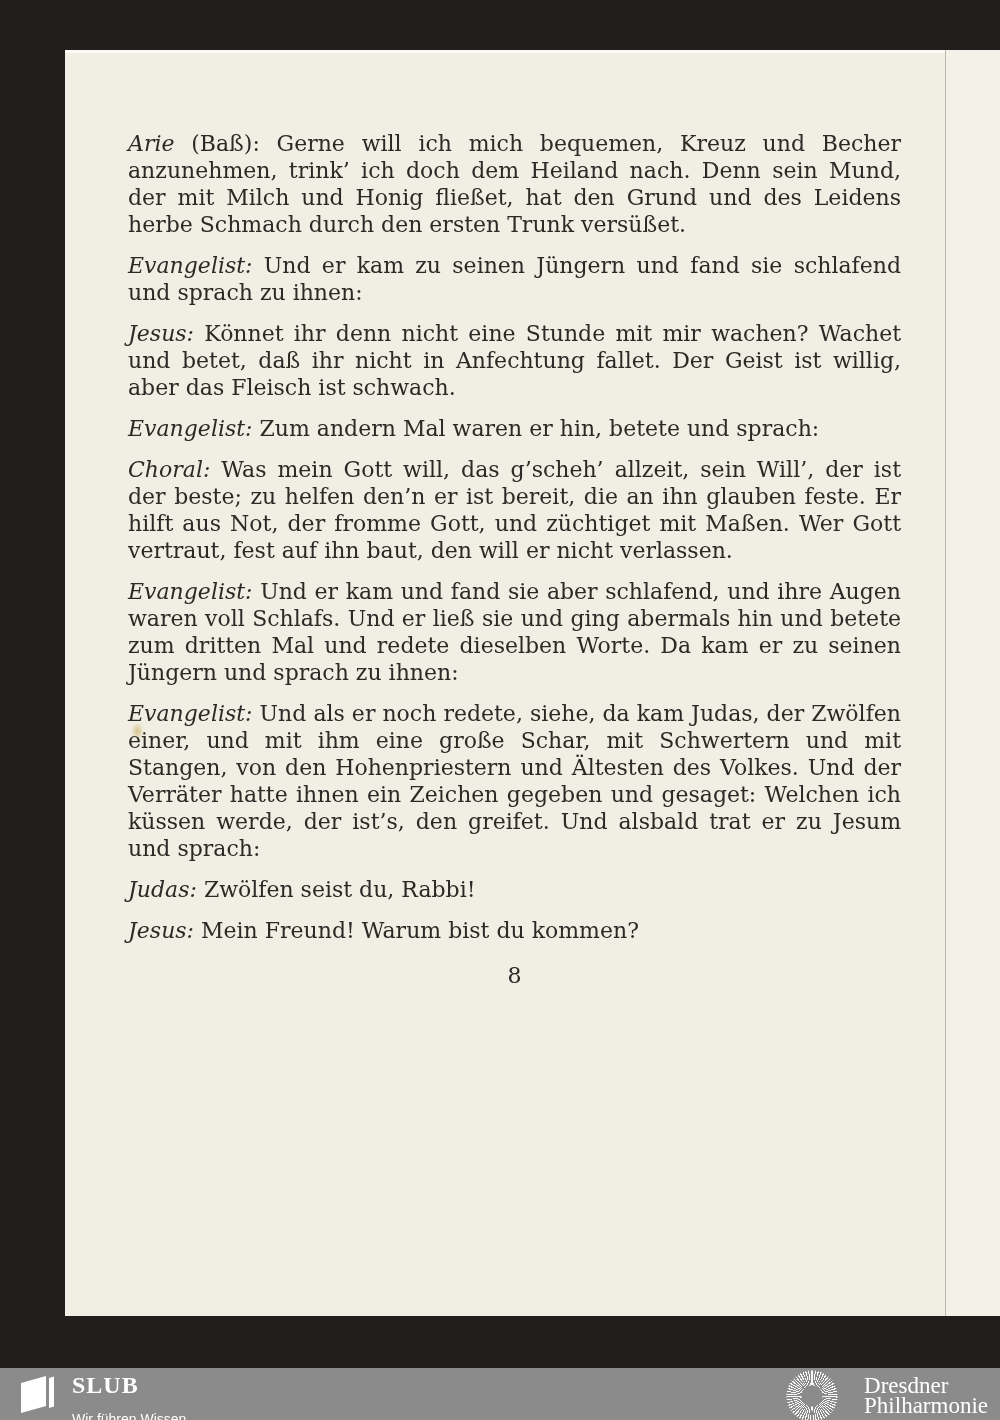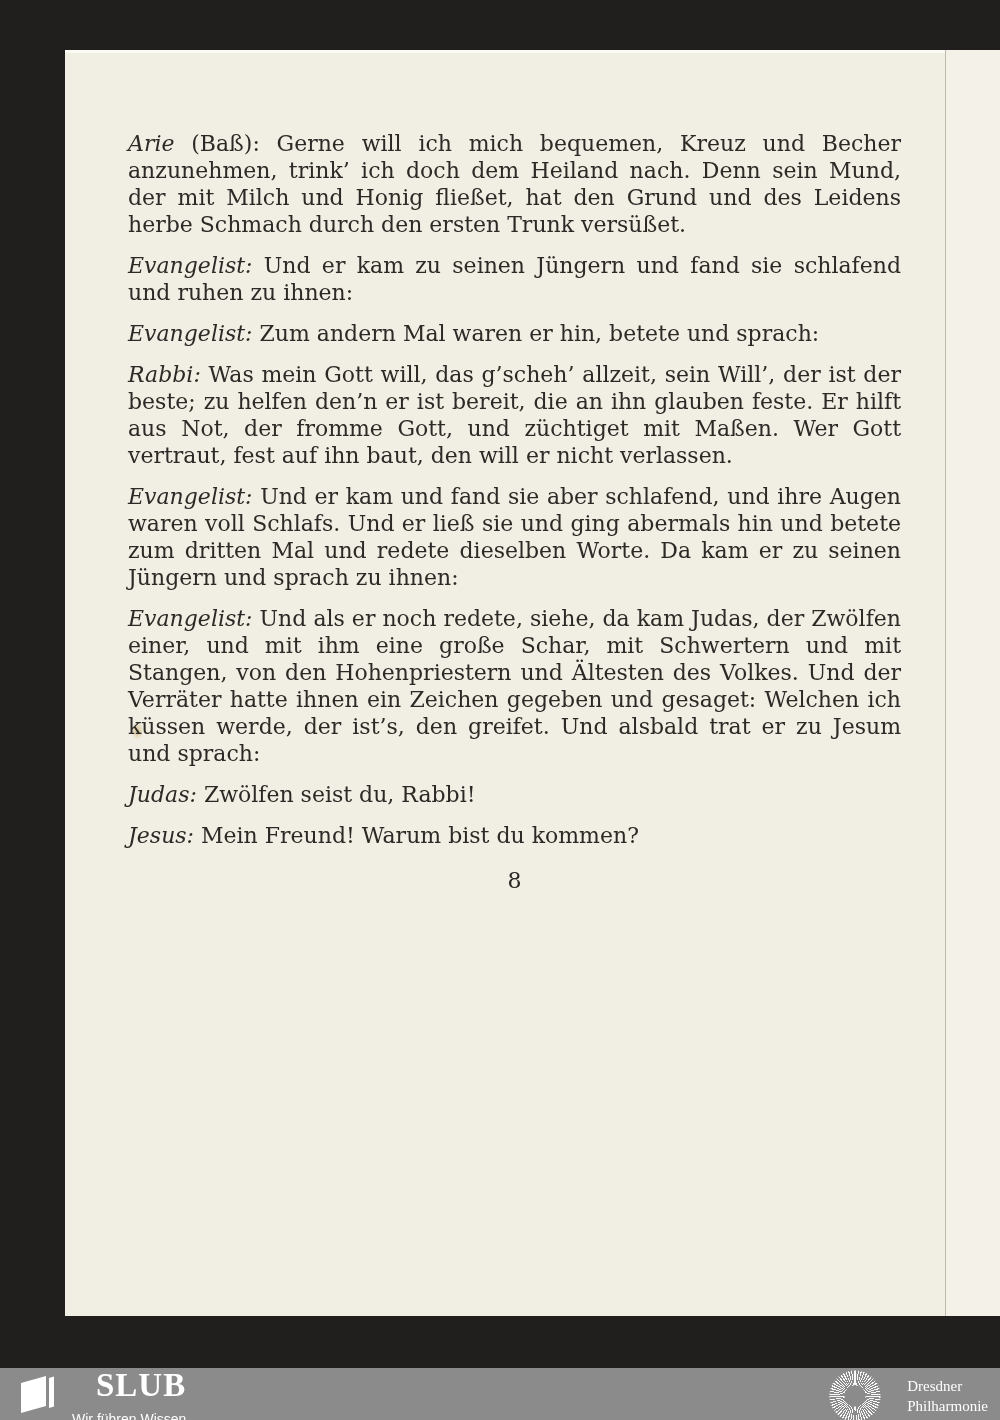--- a/index.html
+++ b/index.html
@@ -86,24 +86,23 @@
     left: 18px; top: 3px;
     display: flex;
     align-items: flex-start;
     gap: 14px;
   }
   .book-icon { display: block; margin-top: 2px; }
   .slub-text { display: flex; flex-direction: column; }
   .slub-name {
     font-family: "Liberation Serif", serif;
     font-weight: bold;
-    font-size: 33px;
+    font-size: 24px;
     line-height: 28px;
     letter-spacing: 1px;
-    margin-left: 24px;
   }
   .slub-tagline {
     font-family: "Liberation Sans", sans-serif;
     font-weight: normal;
     font-size: 14px;
     line-height: 18px;
     margin-top: 11px;
   }
   .phil-group {
     position: absolute;
@@ -116,46 +115,47 @@
   .sunburst-icon {
     width: 54px; height: 54px;
     margin-top: 4px;
     border-radius: 50%;
     background: repeating-conic-gradient(rgba(255,255,255,.95) 0deg 2.6deg, rgba(255,255,255,0) 2.6deg 6.5deg);
     -webkit-mask: radial-gradient(circle at 50% 50%, transparent 0 10px, #000 11px 25px, transparent 26px);
             mask: radial-gradient(circle at 50% 50%, transparent 0 10px, #000 11px 25px, transparent 26px);
   }
   .phil-text {
     font-family: "Liberation Serif", serif;
-    font-size: 15px;
+    font-size: 23px;
     line-height: 20px;
     margin-top: 4px;
     margin-left: 13px;
   }
 </style>
 </head>
 <body>
 
 <div class="canvas">
 
   <div class="page">
     <div class="page-sliver"></div>
     <div class="stain"></div>
 
     <div class="text-block">
 
       <p class="para"><span class="speaker">Arie</span><span> (Baß):</span> <span>Gerne will ich mich bequemen, Kreuz und Becher anzunehmen, trink’ ich doch dem Heiland nach. Denn sein Mund, der mit Milch und Honig fließet, hat den Grund und des Leidens herbe Schmach durch den ersten Trunk versüßet.</span></p>
 
-      <p class="para"><span class="speaker">Evangelist:</span><span></span> <span>Und er kam zu seinen Jüngern und fand sie schlafend und ruhen zu ihnen:</span></p>
+      <p class="para"><span class="speaker">Evangelist:</span><span></span> <span>Und er kam zu seinen Jüngern und fand sie schlafend und sprach zu ihnen:</span></p>
 
+      <p class="para"><span class="speaker">Jesus:</span><span></span> <span>Könnet ihr denn nicht eine Stunde mit mir wachen? Wachet und betet, daß ihr nicht in Anfechtung fallet. Der Geist ist willig, aber das Fleisch ist schwach.</span></p>
 
       <p class="para"><span class="speaker">Evangelist:</span><span></span> <span>Zum andern Mal waren er hin, betete und sprach:</span></p>
 
 
-      <p class="para"><span class="speaker">Rabbi:</span><span></span> <span>Was mein Gott will, das g’scheh’ allzeit, sein Will’, der ist der beste; zu helfen den’n er ist bereit, die an ihn glauben feste. Er hilft aus Not, der fromme Gott, und züchtiget mit Maßen. Wer Gott vertraut, fest auf ihn baut, den will er nicht verlassen.</span></p>
+      <p class="para"><span class="speaker">Choral:</span><span></span> <span>Was mein Gott will, das g’scheh’ allzeit, sein Will’, der ist der beste; zu helfen den’n er ist bereit, die an ihn glauben feste. Er hilft aus Not, der fromme Gott, und züchtiget mit Maßen. Wer Gott vertraut, fest auf ihn baut, den will er nicht verlassen.</span></p>
 
       <p class="para"><span class="speaker">Evangelist:</span><span></span> <span>Und er kam und fand sie aber schlafend, und ihre Augen waren voll Schlafs. Und er ließ sie und ging abermals hin und betete zum dritten Mal und redete dieselben Worte. Da kam er zu seinen Jüngern und sprach zu ihnen:</span></p>
 
 
       <p class="para"><span class="speaker">Evangelist:</span><span></span> <span>Und als er noch redete, siehe, da kam Judas, der Zwölfen einer, und mit ihm eine große Schar, mit Schwertern und mit Stangen, von den Hohenpriestern und Ältesten des Volkes. Und der Verräter hatte ihnen ein Zeichen gegeben und gesaget: Welchen ich küssen werde, der ist’s, den greifet. Und alsbald trat er zu Jesum und sprach:</span></p>
 
       <p class="para"><span class="speaker">Judas:</span><span></span> <span>Zwölfen seist du, Rabbi!</span></p>
 
 
       <p class="para"><span class="speaker">Jesus:</span><span></span> <span>Mein Freund! Warum bist du kommen?</span></p>

